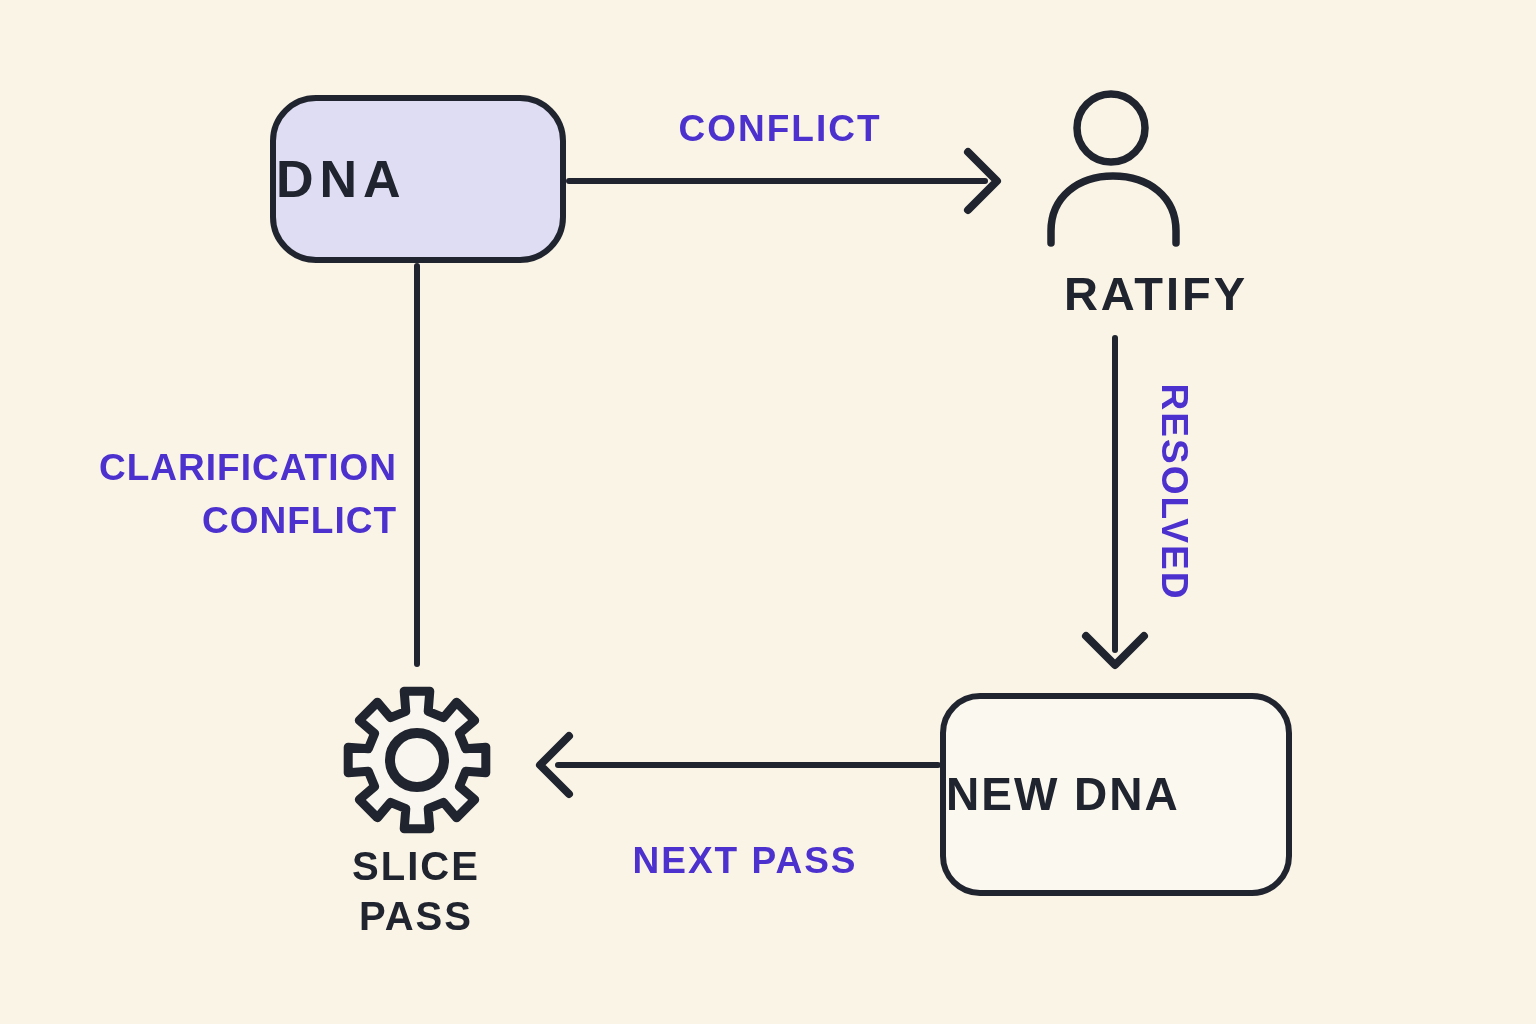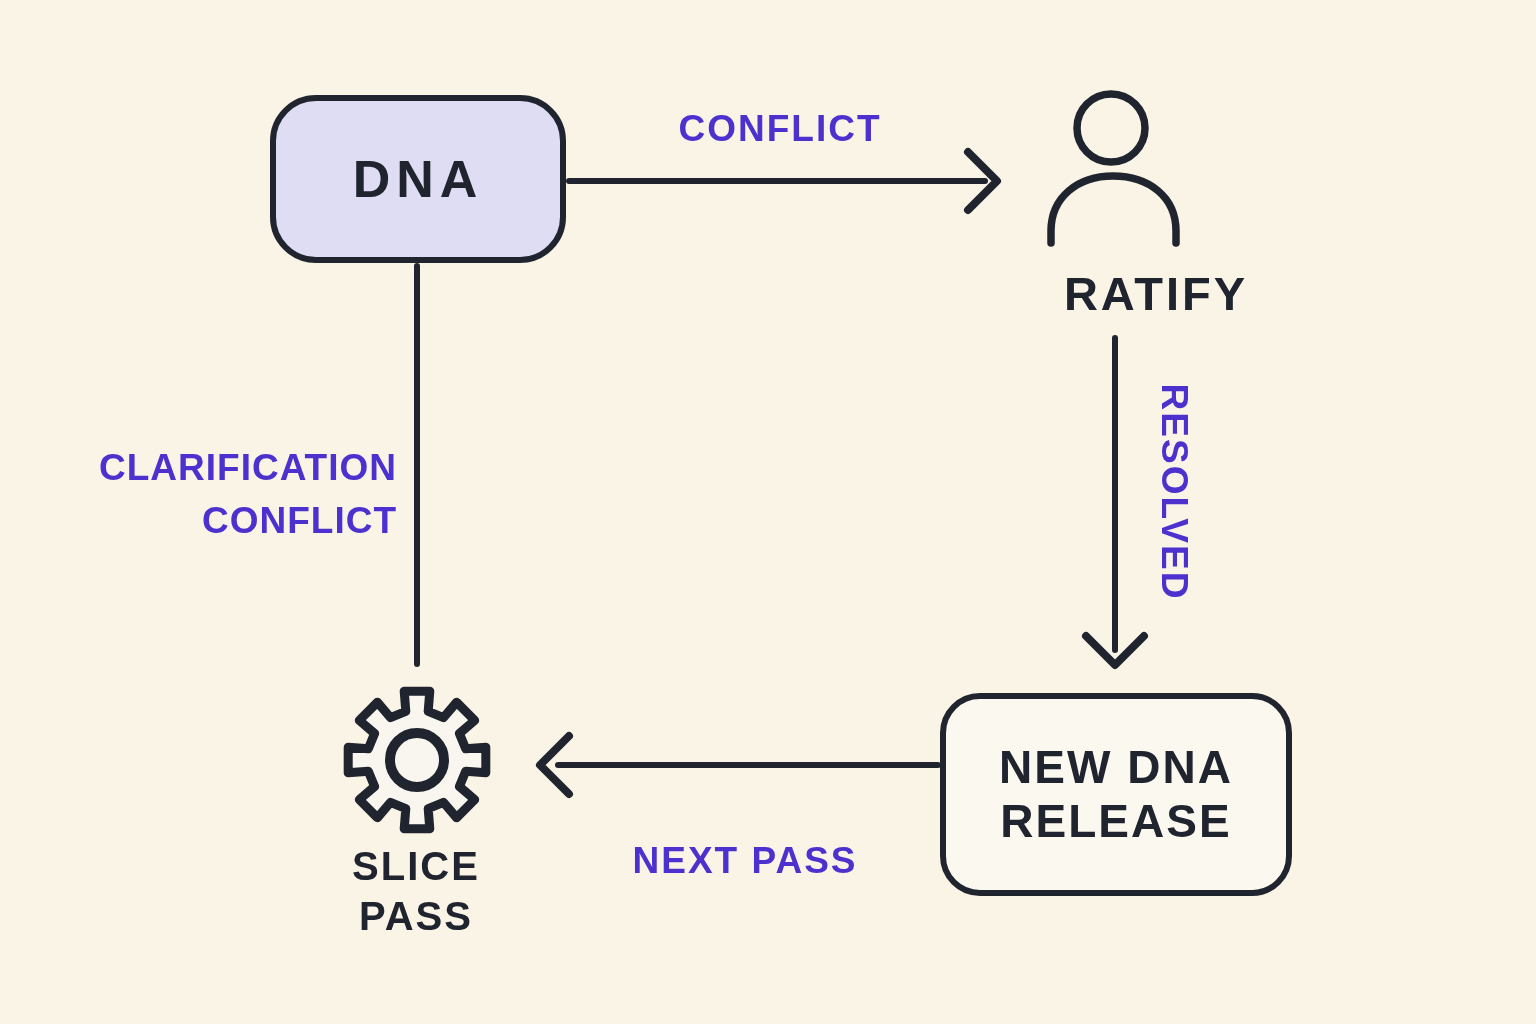--- a/index.html
+++ b/index.html
@@ -14,21 +14,21 @@
 
   
   .edge-line{stroke:#20242e;stroke-width:6;fill:none;stroke-linecap:round;}
   .edge-head{stroke:#20242e;stroke-width:8;fill:none;stroke-linecap:round;stroke-linejoin:round;}
   .icon-stroke{stroke:#20242e;stroke-width:7.5;fill:none;stroke-linecap:round;stroke-linejoin:round;}
   .gear-body{stroke:#20242e;stroke-width:9;fill:#f8f6ee;stroke-linejoin:round;}
   .gear-hub{stroke:#20242e;stroke-width:10;fill:none;}
 
   
   .node{
-    position:absolute;display:flex;align-items:center;justify-content:center;
+    position:absolute;display:flex;align-items:center;
     border:6px solid #20242e;color:#20242e;font-weight:bold;text-align:center;
     box-sizing:border-box;
   }
   .node-dna{
     left:270px;top:95px;width:296px;height:168px;
     background:#dfddf3;border-radius:46px;
     font-size:52px;letter-spacing:6px;
   }
   .node-release{
     left:940px;top:693px;width:352px;height:203px;
@@ -97,21 +97,20 @@
     </g>
   </svg>
 
   <div class="node node-dna">
     <span>DNA</span>
   </div>
 
   <div class="node node-release">
     <span>
       <span class="line-block">NEW DNA</span>
-      <span class="line-block">RELEASE</span>
     </span>
   </div>
 
   <div class="caption cap-ratify">RATIFY</div>
 
   <div class="caption cap-slice">
     <span class="line-block">SLICE</span>
     <span class="line-block">PASS</span>
   </div>
 

